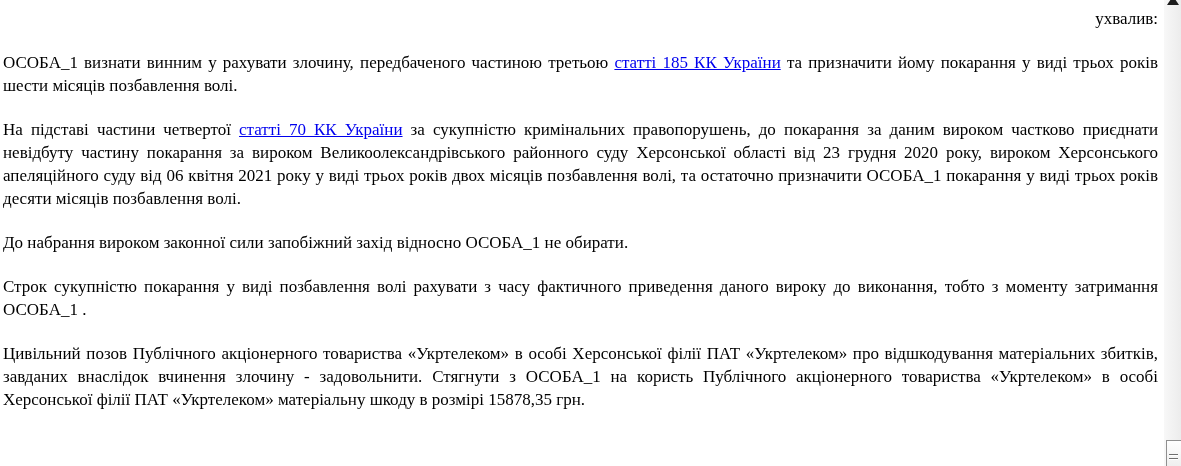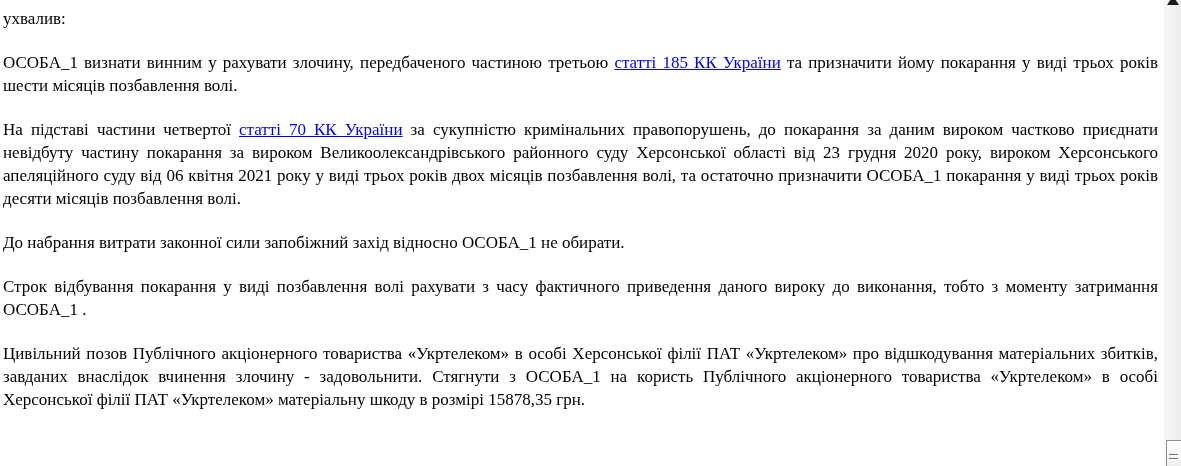--- a/index.html
+++ b/index.html
@@ -10,21 +10,21 @@
     position:relative;
     font-family:"Liberation Serif", serif;
   }
   .doc {
     position:absolute; top:0; left:0; right:17px; bottom:0;
     padding:7px 6px 0 3px;
     font-size:17px; line-height:23px;
     color:#000000;
     text-align:justify;
   }
-  .doc .heading { text-align:left; margin:0; }
+  .doc .heading { text-align:right; margin:0; }
   .doc p { margin:21px 0 0 0; }
   a.doclink { color:#0000ee; text-decoration:underline; cursor:pointer;font-family:Liberation Serif, serif; }
 
   
   .vscroll {
     position:absolute; top:0; right:0; width:17px; height:466px;
     background:linear-gradient(to right, #f8f8f8 0%, #f3f3f3 40%, #ececec 100%);
     overflow:hidden;
   }
   .scroll-up-btn { position:absolute; top:0; left:0; width:17px; height:7px; }
@@ -52,23 +52,23 @@
 </head>
 <body>
 
 <div class="doc">
   <div class="heading">ухвалив:</div>
 
   <p><span>ОСОБА_1 визнати винним у рахувати злочину, передбаченого частиною третьою </span><a class="doclink">статті 185 КК України</a><span> та призначити йому покарання у виді трьох років шести місяців позбавлення волі.</span></p>
 
   <p><span>На підставі частини четвертої </span><a class="doclink">статті 70 КК України</a><span> за сукупністю кримінальних правопорушень, до покарання за даним вироком частково приєднати невідбуту частину покарання за вироком Великоолександрівського районного суду Херсонської області від 23 грудня 2020 року, вироком Херсонського апеляційного суду від 06 квітня 2021 року у виді трьох років двох місяців позбавлення волі, та остаточно призначити ОСОБА_1 покарання у виді трьох років десяти місяців позбавлення волі.</span></p>
 
-  <p>До набрання витрати законної сили запобіжний захід відносно ОСОБА_1 не обирати.</p>
+  <p>До набрання вироком законної сили запобіжний захід відносно ОСОБА_1 не обирати.</p>
 
-  <p>Строк відбування покарання у виді позбавлення волі рахувати з часу фактичного приведення даного вироку до виконання, тобто з моменту затримання ОСОБА_1 .</p>
+  <p>Строк сукупністю покарання у виді позбавлення волі рахувати з часу фактичного приведення даного вироку до виконання, тобто з моменту затримання ОСОБА_1 .</p>
 
   <p>Цивільний позов Публічного акціонерного товариства «Укртелеком» в особі Херсонської філії ПАТ «Укртелеком» про відшкодування матеріальних збитків, завданих внаслідок вчинення злочину - задовольнити. Стягнути з ОСОБА_1 на користь Публічного акціонерного товариства «Укртелеком» в особі Херсонської філії ПАТ «Укртелеком» матеріальну шкоду в розмірі 15878,35 грн.</p>
 
 </div>
 
 <div class="vscroll">
   <div class="scroll-up-btn">
     <div class="tri-up"></div>
   </div>
   <div class="thumb">

